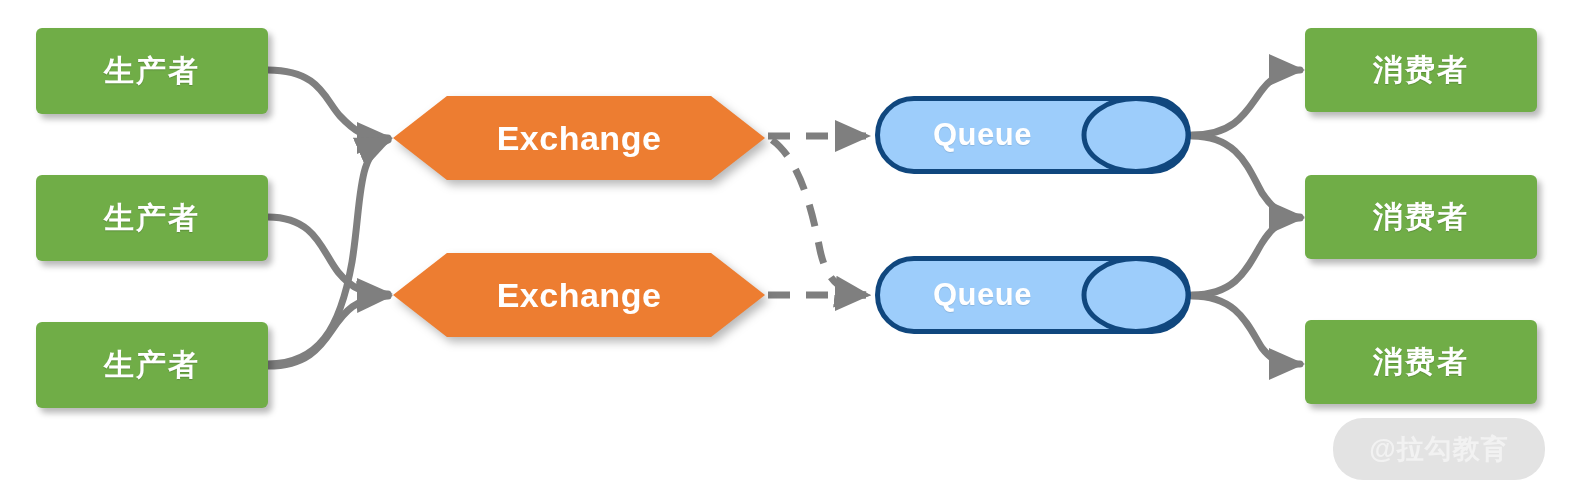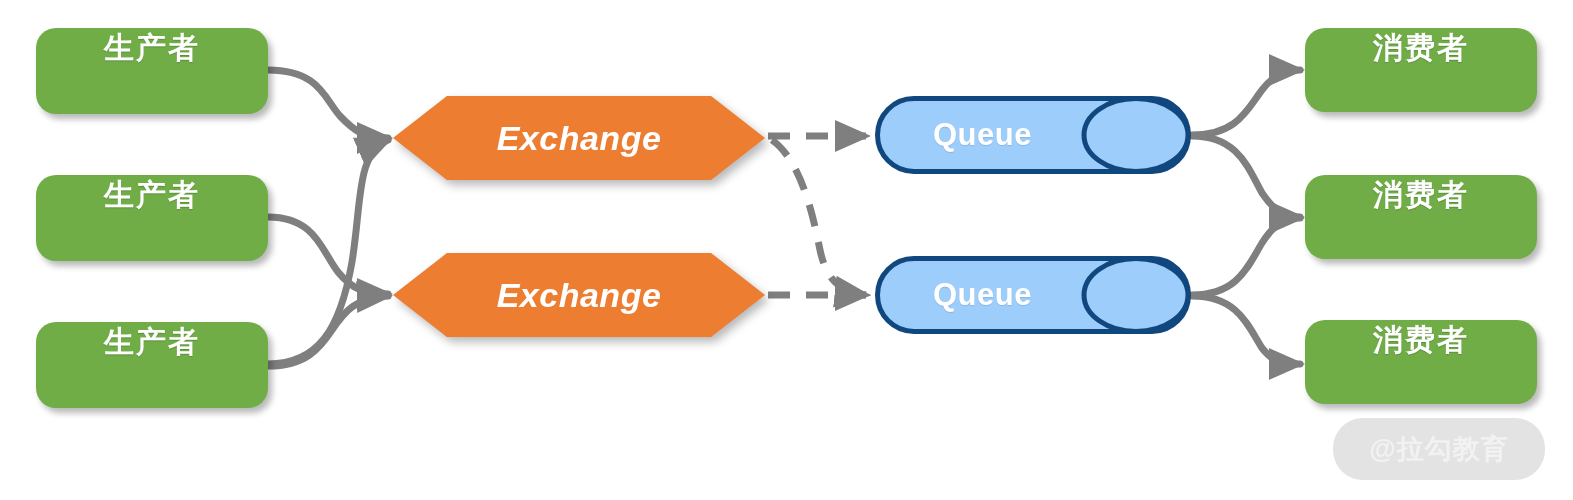--- a/index.html
+++ b/index.html
@@ -23,42 +23,41 @@
     top: 0;
     width: 1573px;
     height: 500px;
     pointer-events: none;
   }
 
   
   .node-box {
     position: absolute;
     display: flex;
-    align-items: flex-start;
+    align-items: center;
     justify-content: center;
     background: #70AD47;
-    border-radius: 20px;
+    border-radius: 6px;
     box-shadow: 4px 5px 6px rgba(0,0,0,0.28);
     color: #ffffff;
     font-weight: bold;
     font-size: 30px;
     letter-spacing: 2px;
     z-index: 3;
   }
   .node-box .node-label {
     color: #ffffff;
     text-shadow: 0 1px 1px rgba(0,0,0,0.18);
   }
 
   
   .hex-node {
     position: absolute;
     z-index: 3;
     filter: drop-shadow(4px 5px 5px rgba(0,0,0,0.28));
-    font-style: italic;
   }
   .hex-node .hex-shape {
     position: absolute;
     left: 0;
     top: 0;
     width: 100%;
     height: 100%;
     background: #ED7D31;
     clip-path: polygon(0% 50%, 14.5% 0%, 85.5% 0%, 100% 50%, 85.5% 100%, 14.5% 100%);
   }

